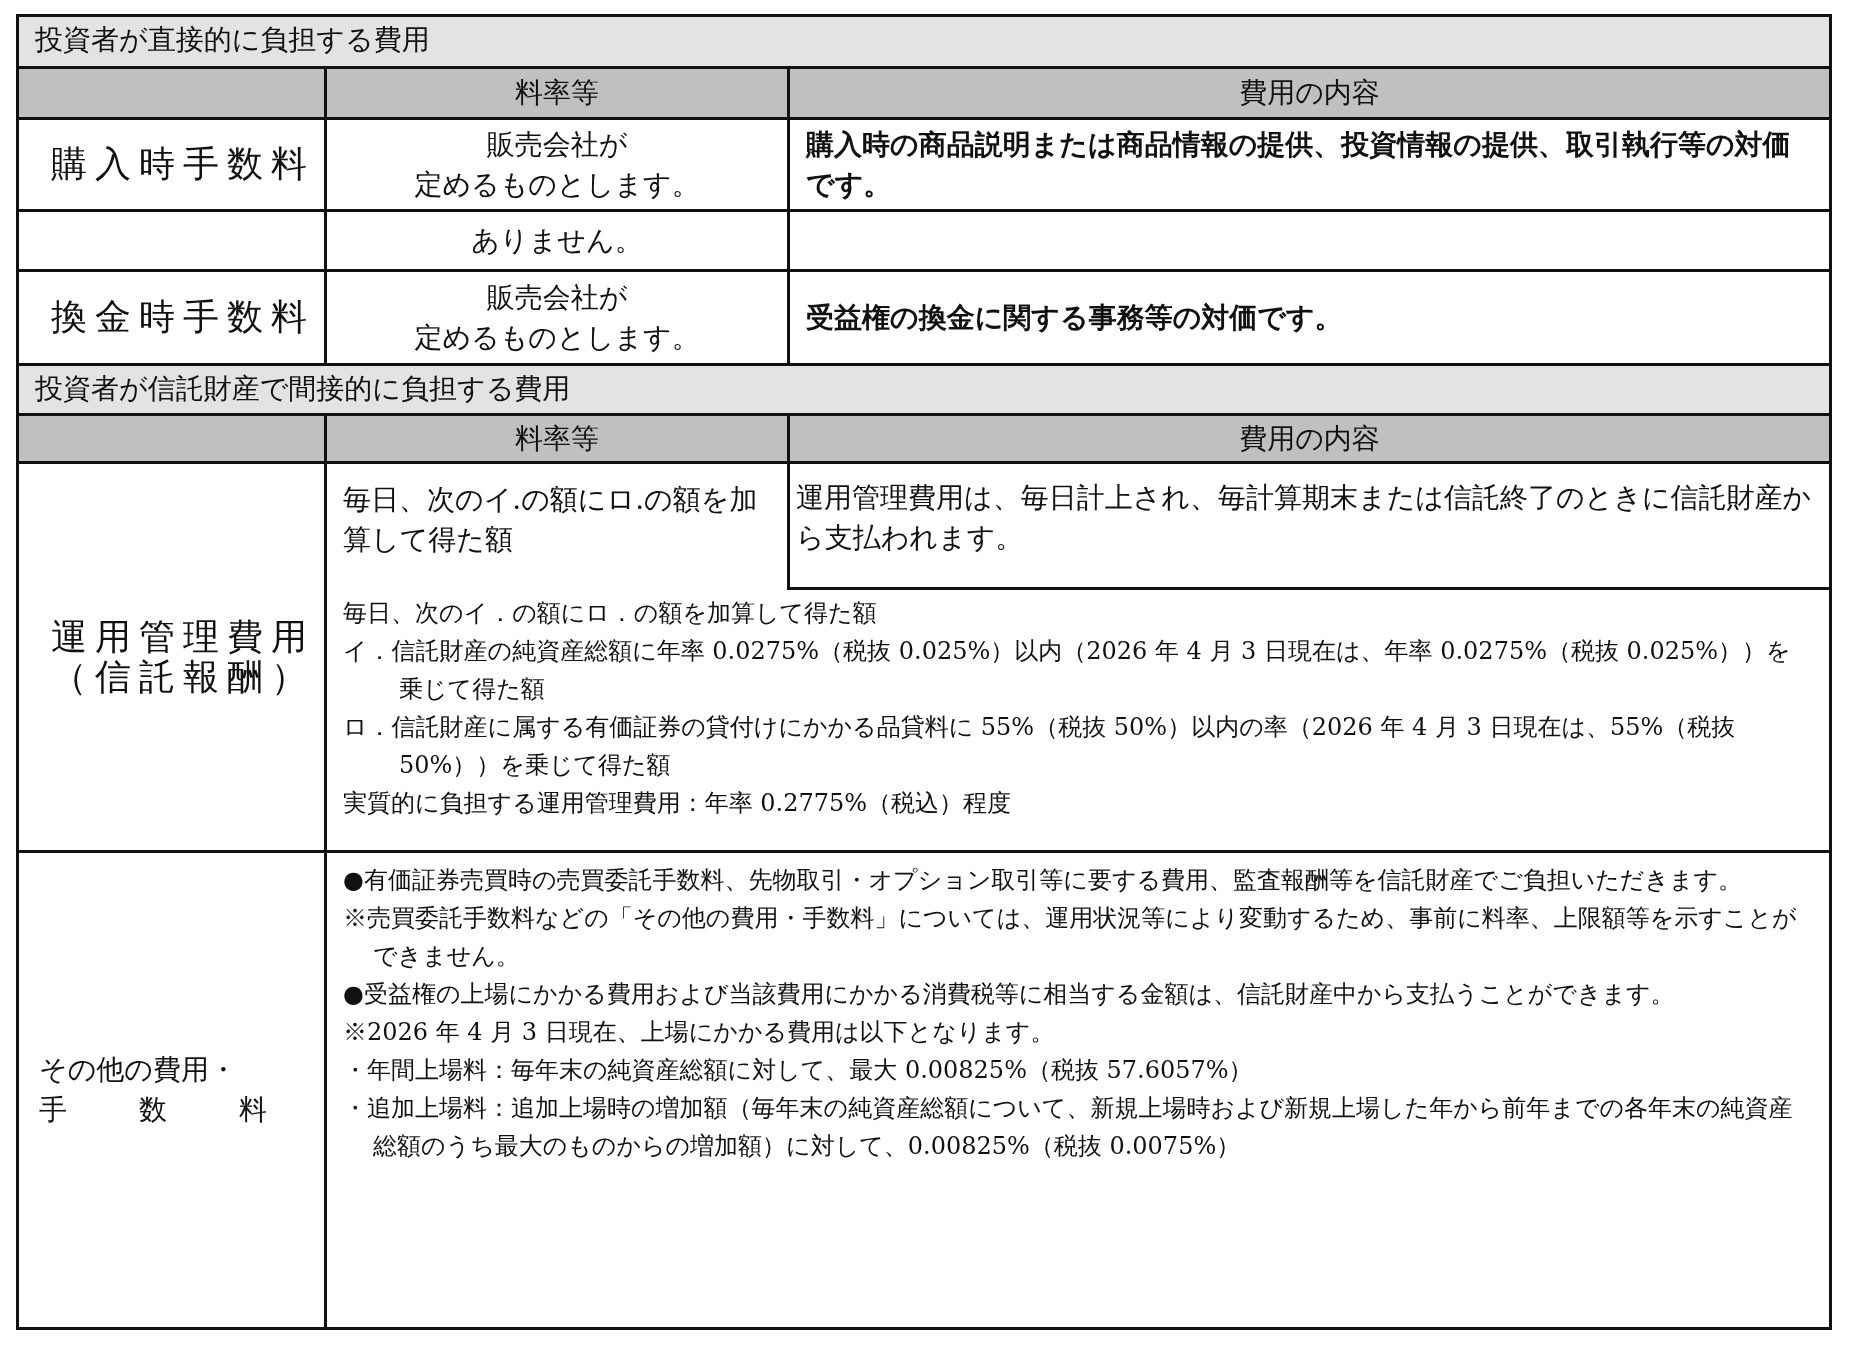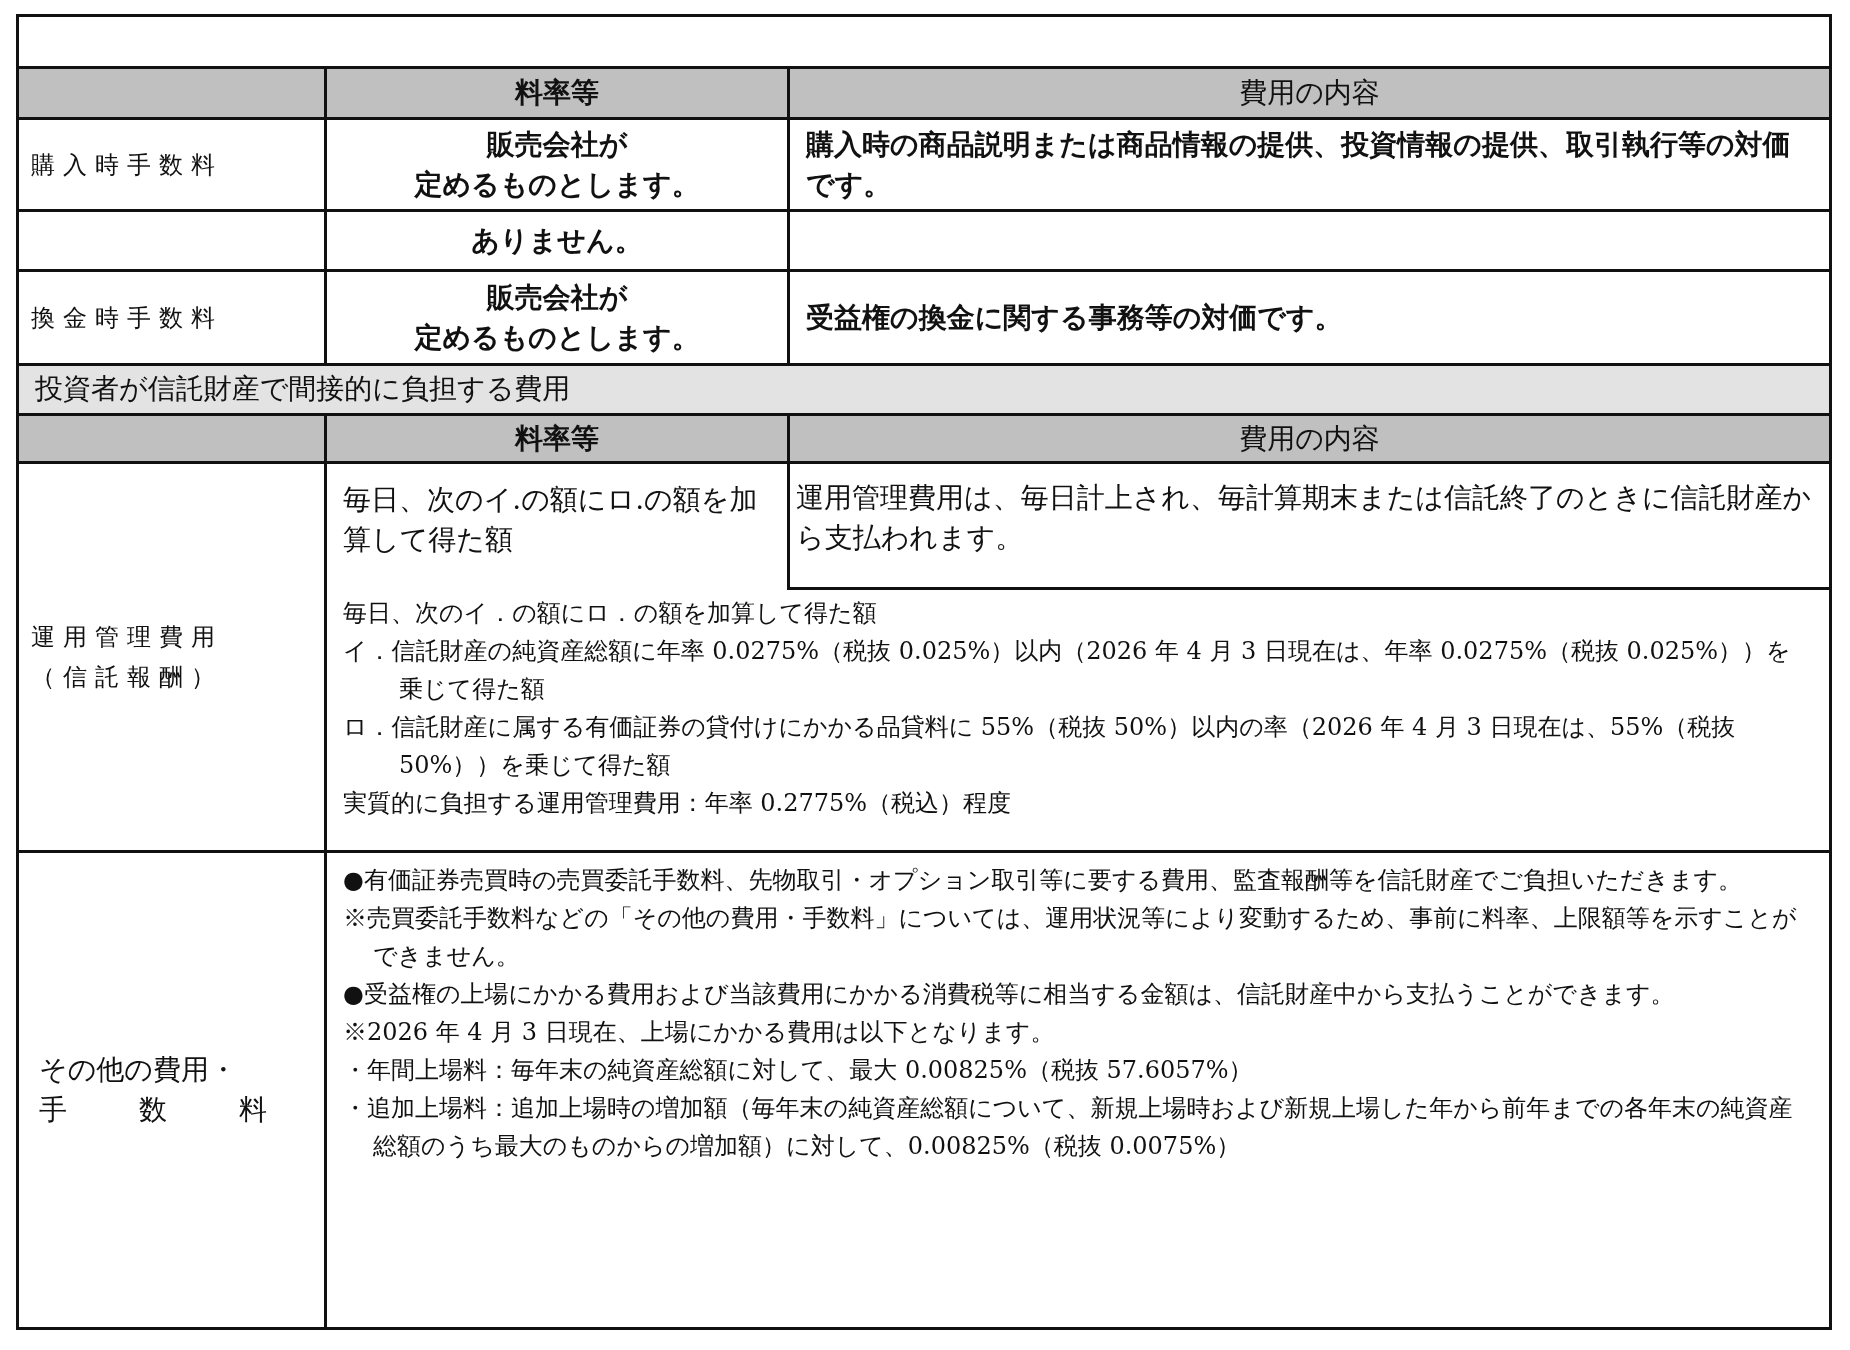--- a/index.html
+++ b/index.html
@@ -7,37 +7,40 @@
          font-family: "DejaVu Serif", "Liberation Serif", serif; color: #111; }
   .tbl { position: absolute; left: 16px; top: 14px; width: 1816px; height: 1316px;
          border: 3px solid #111; box-sizing: border-box; }
   .row { position: absolute; left: 0; right: 0; box-sizing: border-box; }
   .cell { position: absolute; top: 0; bottom: 0; box-sizing: border-box; }
   .bt { border-top: 3px solid #111; }
   .bl { border-left: 3px solid #111; }
   .section { background: #e3e3e3; font-size: 28px; line-height: 46px; padding-left: 16px; }
   .colhead { background: #c0c0c0; font-size: 28px; text-align: center; }
   .colhead .cell { display: flex; align-items: center; justify-content: center; }
-  .label { font-size: 24px; display: flex; align-items: center; padding-left: 12px; letter-spacing: 8px; border-radius: 18px; }
+  .label { font-size: 36px; display: flex; align-items: center; padding-left: 32px; letter-spacing: 8px; border-radius: 18px; }
   .label.tight { letter-spacing: 0; }
   .center { display: flex; flex-direction: column; align-items: center; justify-content: center;
             font-size: 28px; line-height: 40px; text-align: center; }
   .desc { font-size: 28px; line-height: 40px; padding: 6px 16px; display: flex; align-items: center; font-weight: bold; }
   .c1 { left: 0; width: 305px; }
-  .c2 { left: 305px; width: 463px; font-weight: bold; }
+  .c2 { left: 305px; width: 463px; }
   .c3 { left: 768px; right: 0; }
   .c23 { left: 305px; right: 0; }
   .para { font-size: 24px; line-height: 38px; white-space: pre-line; }
   .item { padding-left: 30px; text-indent: -30px; }
 </style>
 </head>
 <body>
 
 <div class="tbl">
 
+  <div class="row section" style="top:0; height:49px;">
+    <span>投資者が直接的に負担する費用</span>
+  </div>
 
   <div class="row colhead bt" style="top:49px; height:51px;">
     <div class="cell c1"></div>
     <div class="cell c2 bl">料率等</div>
     <div class="cell c3 bl">費用の内容</div>
   </div>
 
   <div class="row bt" style="top:100px; height:92px;">
     <div class="cell c1 label">購入時手数料</div>
     <div class="cell c2 bl center">

